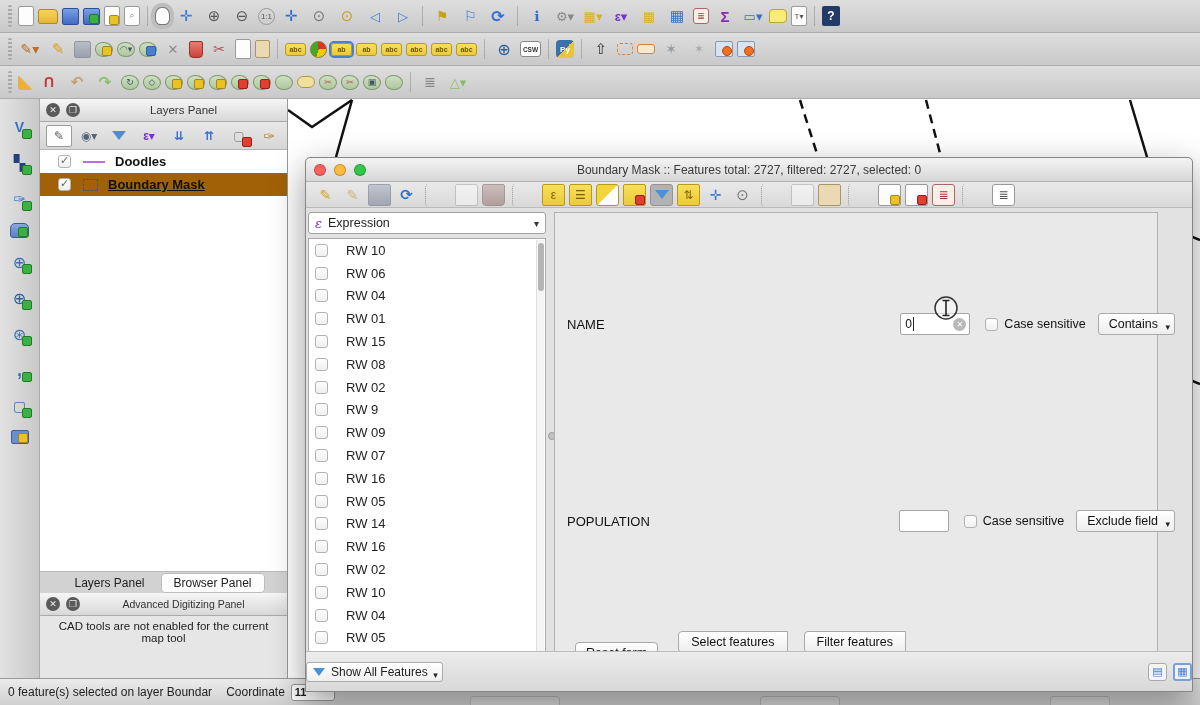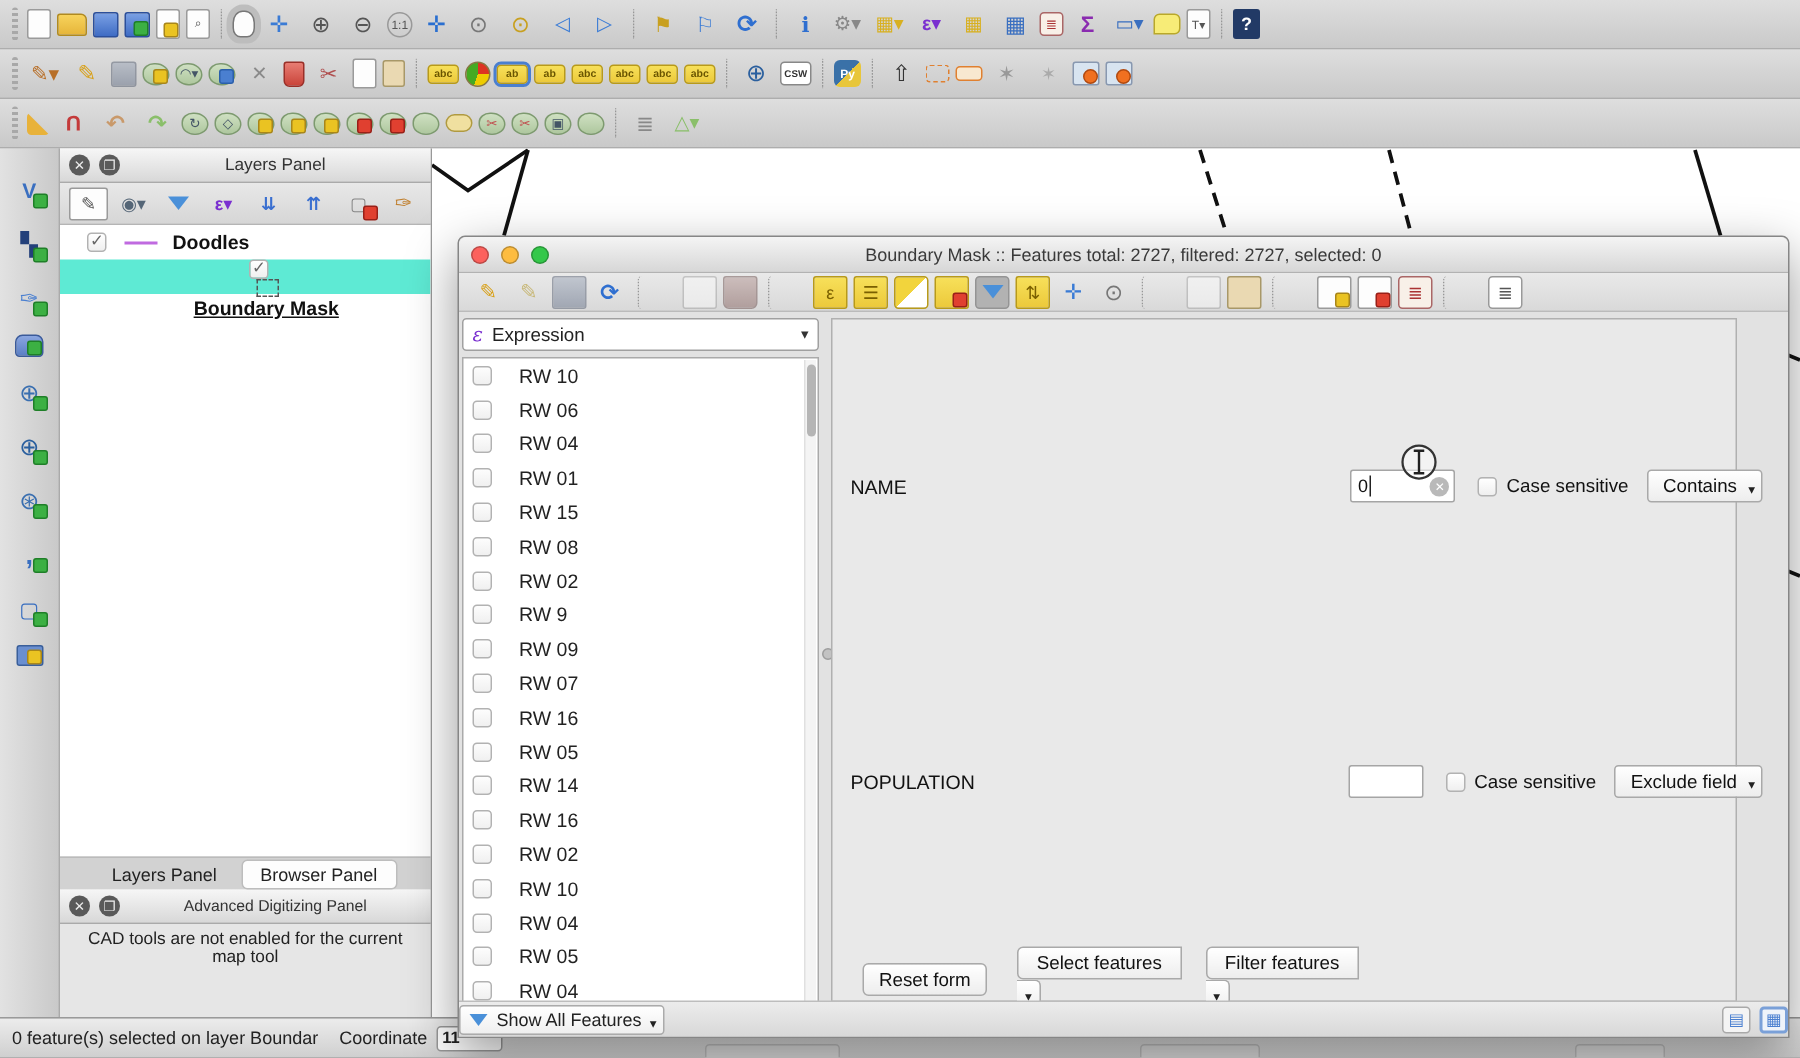--- a/index.html
+++ b/index.html
@@ -62,21 +62,21 @@
   .panel-header{height:23px;background:linear-gradient(#f6f6f6,#d8d8d8);border-bottom:1px solid #aaa;
     display:flex;align-items:center;padding:0 6px;}
   .panel-title{flex:1;text-align:center;font-size:11.5px;color:#333;}
   .panel-btn{width:14px;height:14px;border-radius:50%;background:#5a5a5a;color:#eee;font-size:9px;line-height:14px;
     text-align:center;margin-right:6px;flex:0 0 auto;}
   .lp-tools{height:28px;display:flex;align-items:center;background:linear-gradient(#e8e8e8,#d6d6d6);
     border-bottom:1px solid #b5b5b5;padding-left:4px;}
   .lp-tools .tbi{width:26px;height:22px;font-size:12px;}
   .layer-list{height:421px;background:#fff;overflow:hidden;}
   .layer-row{height:23px;display:flex;align-items:center;padding-left:18px;}
-  .layer-row.sel{background:#5eead4;flex-direction:column;}
+  .layer-row.sel{background:#a16207;}
   .layer-row .lbl{font-size:13px;font-weight:bold;color:#111;margin-left:10px;}
   .layer-row.sel .lbl{text-decoration:underline;}
   .mac-check{width:13px;height:13px;background:linear-gradient(#ffffff,#efefef);border:1px solid #b2b2b2;
     border-radius:3px;flex:0 0 auto;position:relative;}
   .mac-check.checked::after{content:"✓";position:absolute;left:1px;top:-2px;font-size:11px;color:#666;}
   .sym{margin-left:12px;flex:0 0 auto;}
   .sym-line{width:22px;height:0;border-top:2px solid #c06ae0;}
   .sym-rect{width:15px;height:12px;border:1.5px dashed #555;}
   .sym-dot{width:7px;height:7px;border-radius:50%;background:#98a832;border:1px solid #5a6a20;margin-left:16px;}
   .panel-tabs{height:22px;display:flex;align-items:center;justify-content:center;background:#d2d2d2;
@@ -134,21 +134,21 @@
   .mac-btn{height:22px;background:linear-gradient(#ffffff,#ededed);border:1px solid #a9a9a9;border-radius:4px;
     font-size:12.5px;color:#111;display:flex;align-items:center;justify-content:flex-end;padding:0 10px;}
   .dd-btn{border-radius:3px;position:relative;padding-right:16px;margin-left:12px;}
   .dd-btn::after{content:"▾";position:absolute;right:4px;bottom:2px;font-size:9px;color:#222;}
   .btn-row{position:absolute;left:0;width:634px;display:flex;align-items:center;padding-left:20px;}
   .split-btn{display:flex;margin-left:20px;flex-direction:column;}
   .split-main{height:22px;background:linear-gradient(#ffffff,#ededed);border:1px solid #a9a9a9;
     border-radius:4px 0 0 4px;font-size:12.5px;color:#111;display:flex;align-items:center;padding:0 12px;}
   .split-arrow{width:16px;height:22px;background:linear-gradient(#ffffff,#ededed);border:1px solid #a9a9a9;
     border-left:none;border-radius:0 4px 4px 0;font-size:9px;color:#222;display:flex;align-items:center;justify-content:center;}
-  .dlg-footer{position:absolute;left:0;bottom:0;width:886px;height:24px;background:linear-gradient(#ececec,#d8d8d8);
+  .dlg-footer{position:absolute;left:0;bottom:0;width:886px;height:40px;background:linear-gradient(#ececec,#d8d8d8);
     border-top:1px solid #bdbdbd;display:flex;align-items:center;padding:0 0;}
   .saf-btn{height:20px;background:linear-gradient(#ffffff,#efefef);border:1px solid #ababab;border-radius:3px;
     display:flex;align-items:center;font-size:12px;color:#222;padding:0 14px 0 6px;position:relative;}
   .saf-btn::after{content:"▾";position:absolute;right:4px;bottom:1px;font-size:9px;color:#222;}
   .saf-funnel{width:0;height:0;border-left:6px solid transparent;border-right:6px solid transparent;
     border-top:8px solid #4a90d9;margin-right:6px;}
   .view-toggles{margin-left:auto;display:flex;gap:6px;}
   .vt-btn{width:19px;height:18px;background:#f4f4f4;border:1px solid #a9a9a9;border-radius:3px;
     font-size:11px;color:#4a7fd0;display:flex;align-items:center;justify-content:center;}
   .vt-btn.active{border:2px solid #7aa0d8;background:#eef3fa;}

